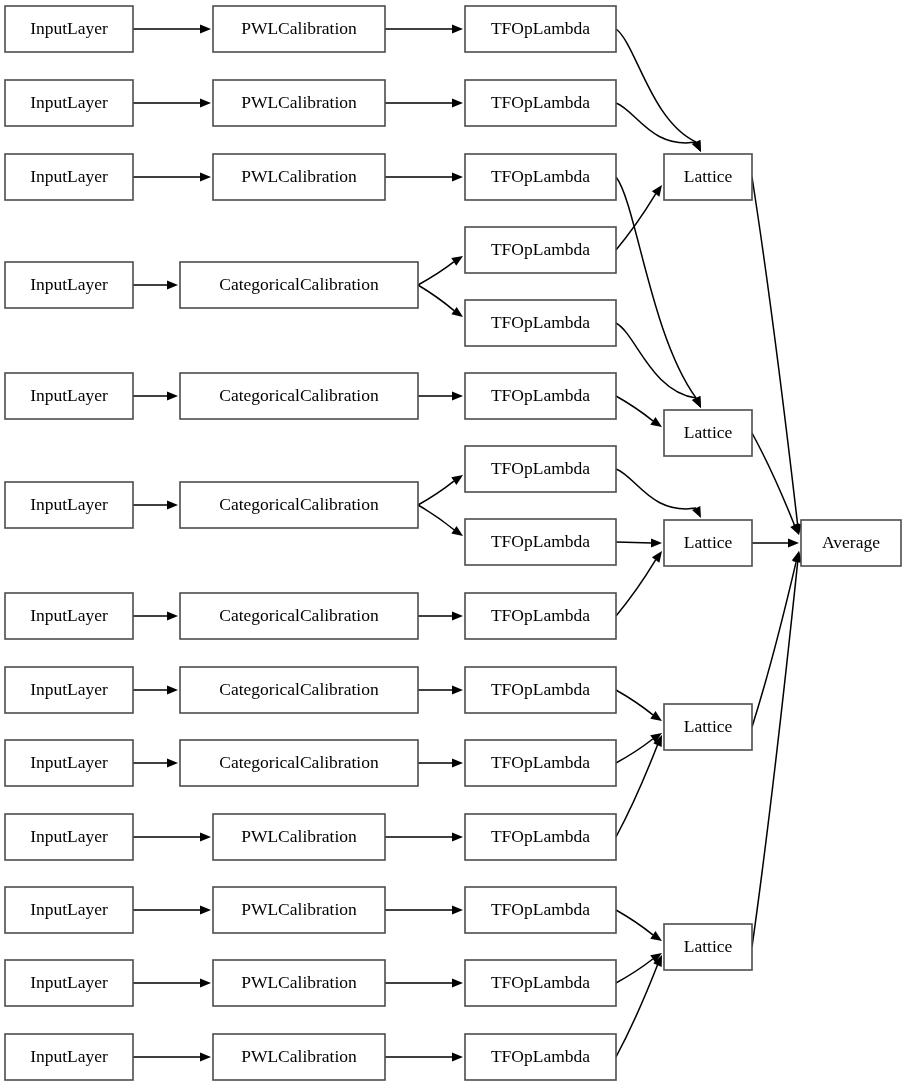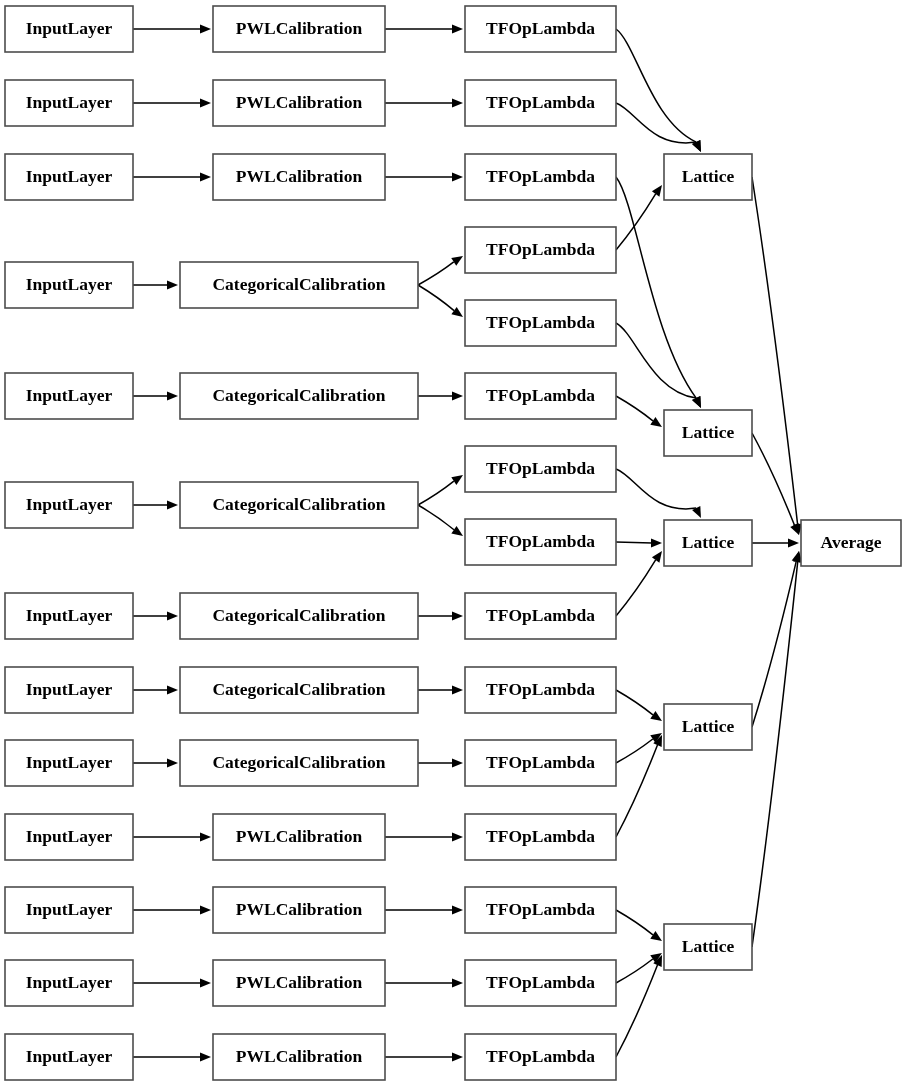--- a/index.html
+++ b/index.html
@@ -9,21 +9,20 @@
   }
   body {
     font-family: "Liberation Serif", "DejaVu Serif", serif;
   }
   #diagram-root {
     position: relative;
     width: 905px;
     height: 1087px;
     background: #ffffff;
     overflow: hidden;
-    font-weight: bold;
   }
   svg#graph {
     position: absolute;
     left: 0;
     top: 0;
     width: 905px;
     height: 1087px;
     display: block;
   }
   .node-rect {

